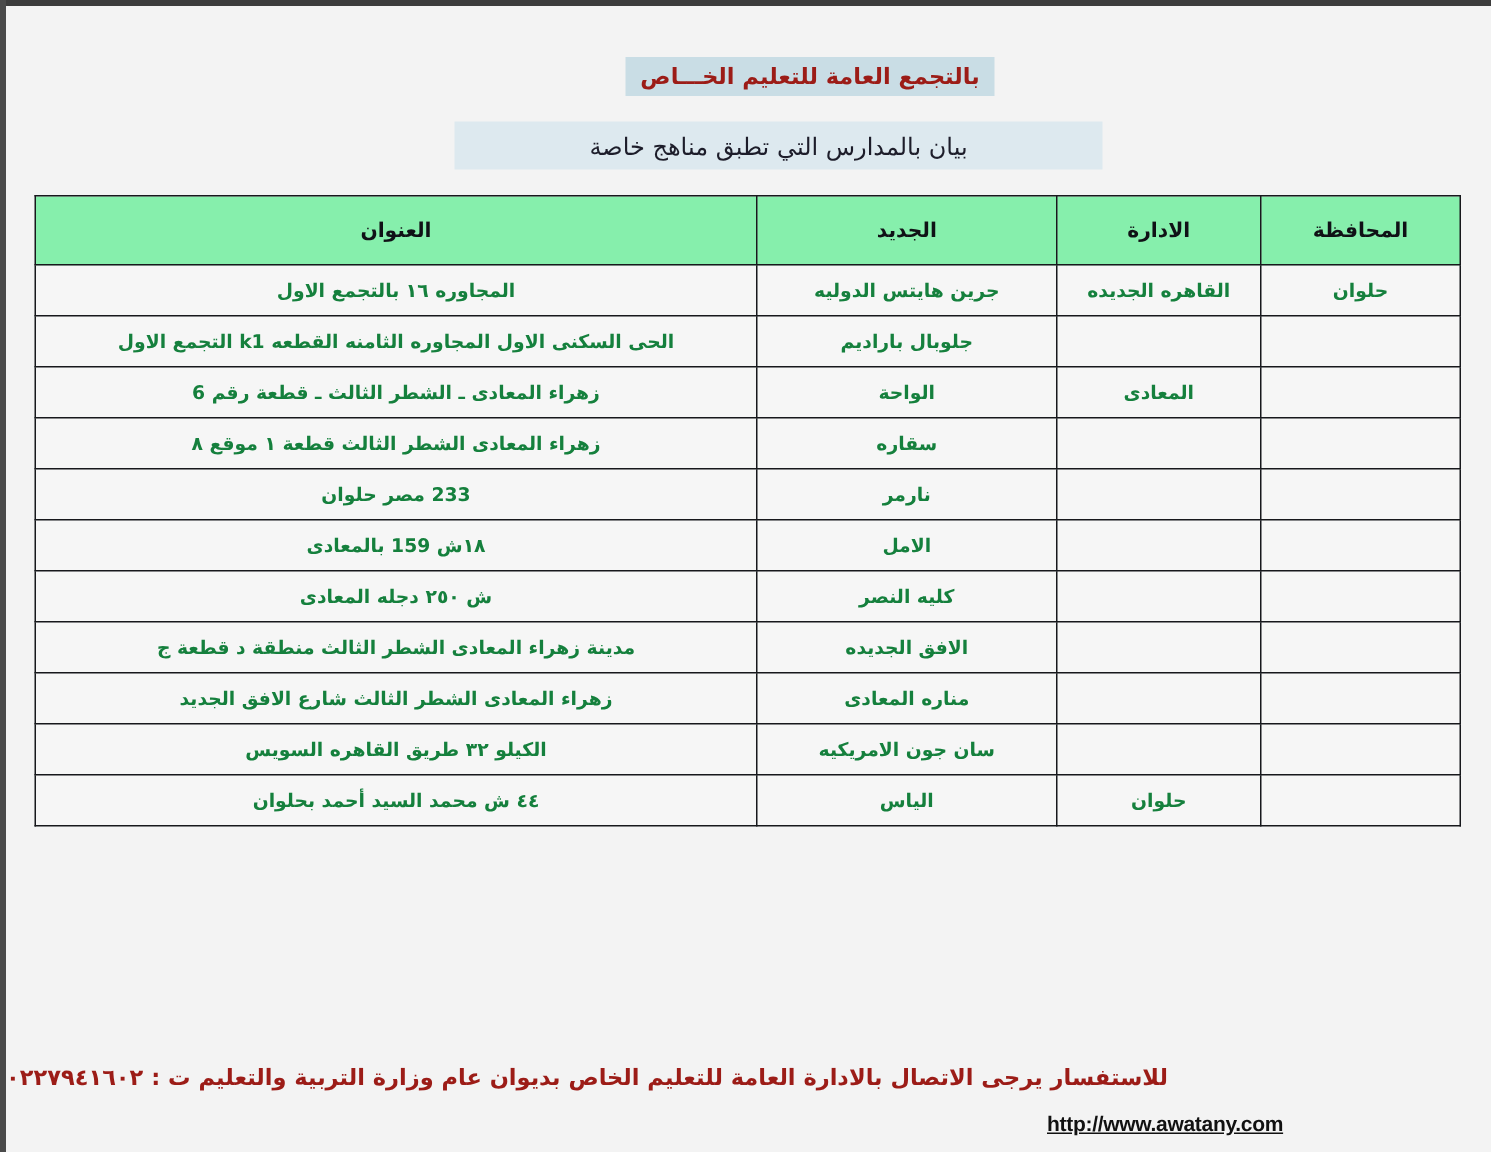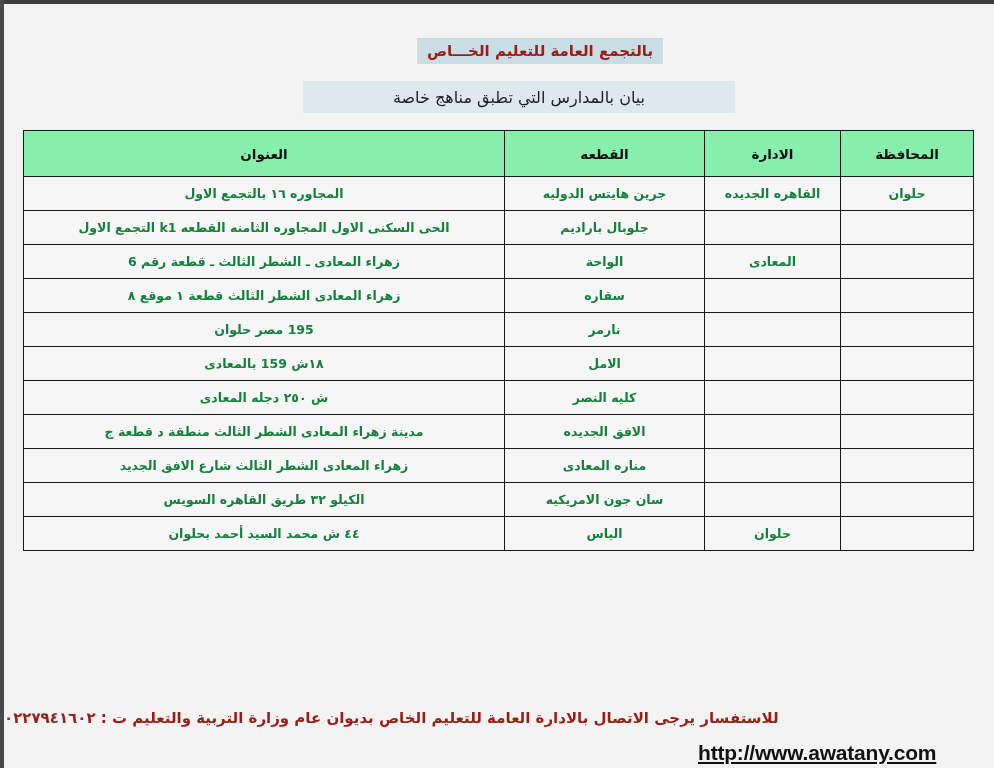--- a/index.html
+++ b/index.html
@@ -139,21 +139,21 @@
     font-size: 15px;
     font-weight: bold;
     direction: rtl;
     white-space: nowrap;
   }
   #watermark {
     position: absolute;
     top: 737px;
     left: 694px;
     color: #111;
-    font-size: 21px;
+    font-size: 14px;
     font-weight: bold;
     font-family: "Liberation Sans", sans-serif;
     text-decoration: underline;
     direction: ltr;
     letter-spacing: -0.2px;
   }
 </style>
 </head>
 <body>
 
@@ -176,21 +176,21 @@
         <col class="c-muhafza">
         <col class="c-idara">
         <col class="c-madrasa">
         <col class="c-onwan">
       </colgroup>
       <tbody id="table-body">
 
       <tr class="header-row">
             <td>المحافظة</td>
             <td>الادارة</td>
-            <td>القطعه</td>
+            <td>الجديد</td>
             <td>العنوان</td>
           </tr>
           <tr>
             <td class="fill">حلوان</td>
             <td class="fill">القاهره الجديده</td>
             <td>جرين هايتس الدوليه</td>
             <td>المجاوره ١٦ بالتجمع الاول</td>
           </tr>
           <tr>
             <td class="blank"></td>
@@ -207,21 +207,21 @@
           <tr>
             <td class="blank"></td>
             <td class="blank edge-right"></td>
             <td>سقاره</td>
             <td>زهراء المعادى الشطر الثالث قطعة ١ موقع ٨</td>
           </tr>
           <tr>
             <td class="blank"></td>
             <td class="blank edge-right"></td>
             <td>نارمر</td>
-            <td>195 مصر حلوان</td>
+            <td>233 مصر حلوان</td>
           </tr>
           <tr>
             <td class="blank"></td>
             <td class="blank edge-right"></td>
             <td>الامل</td>
             <td>١٨ش 159 بالمعادى</td>
           </tr>
           <tr>
             <td class="blank"></td>
             <td class="blank edge-right"></td>

